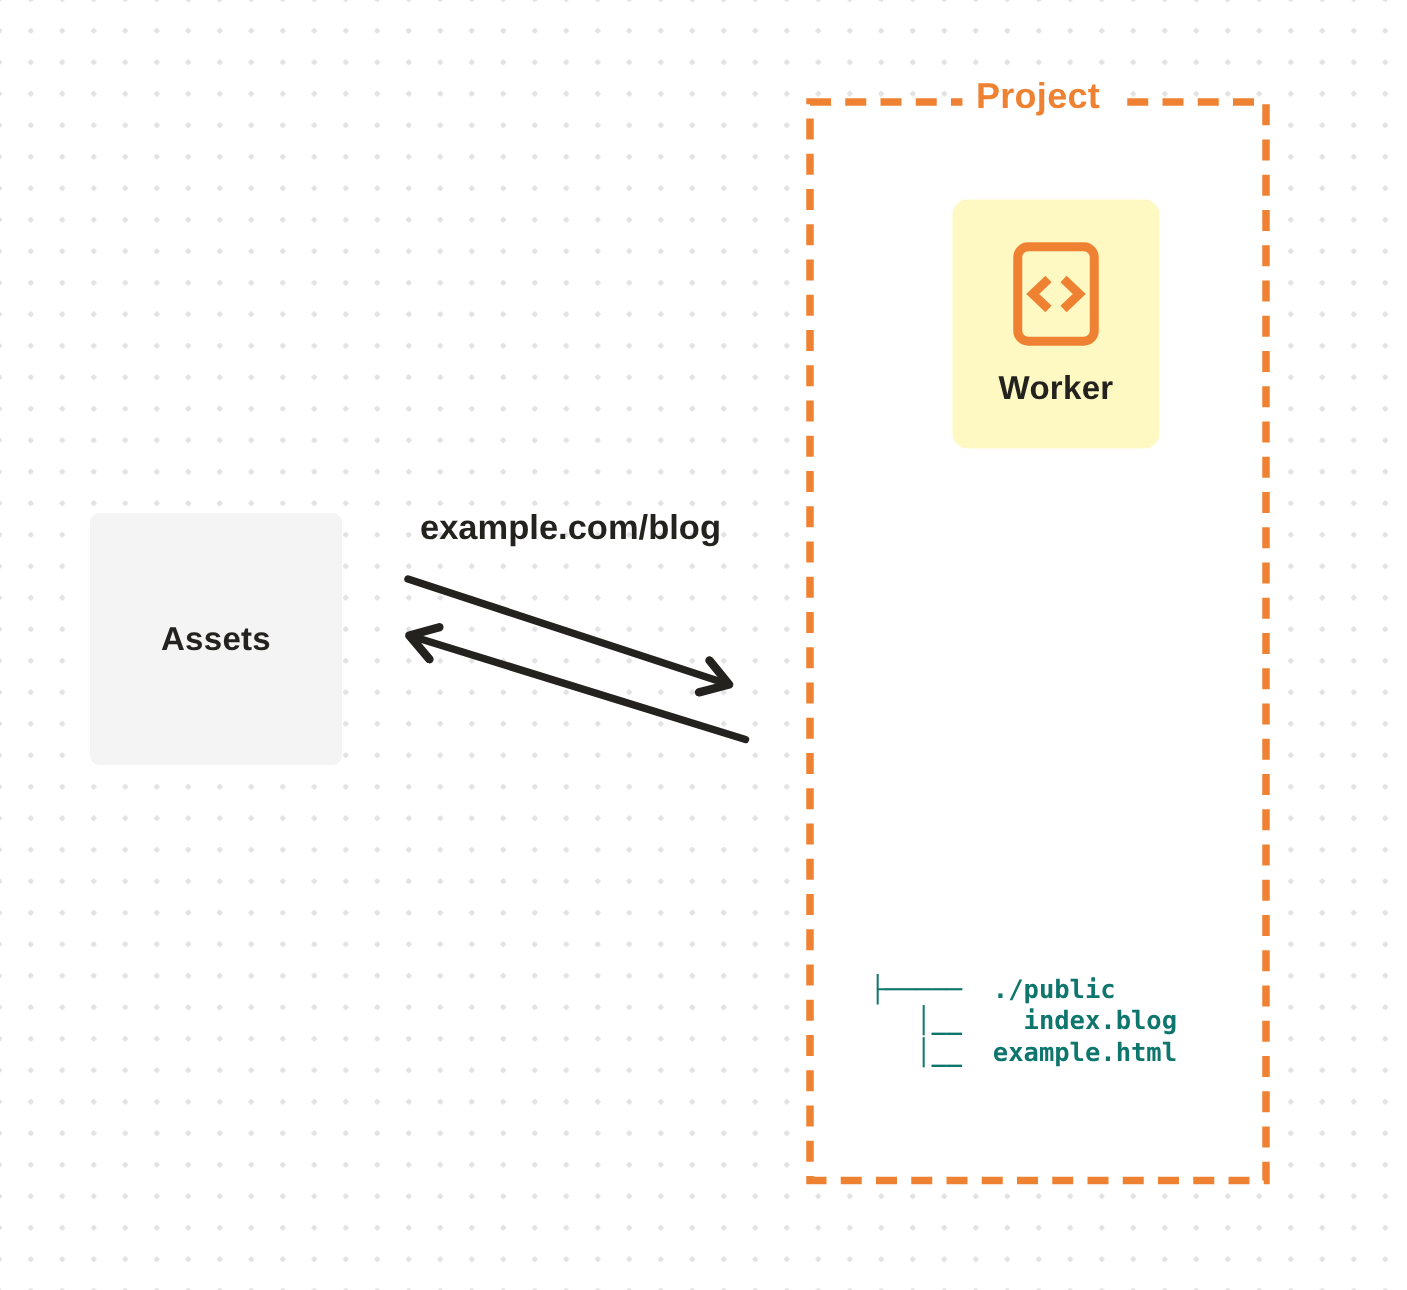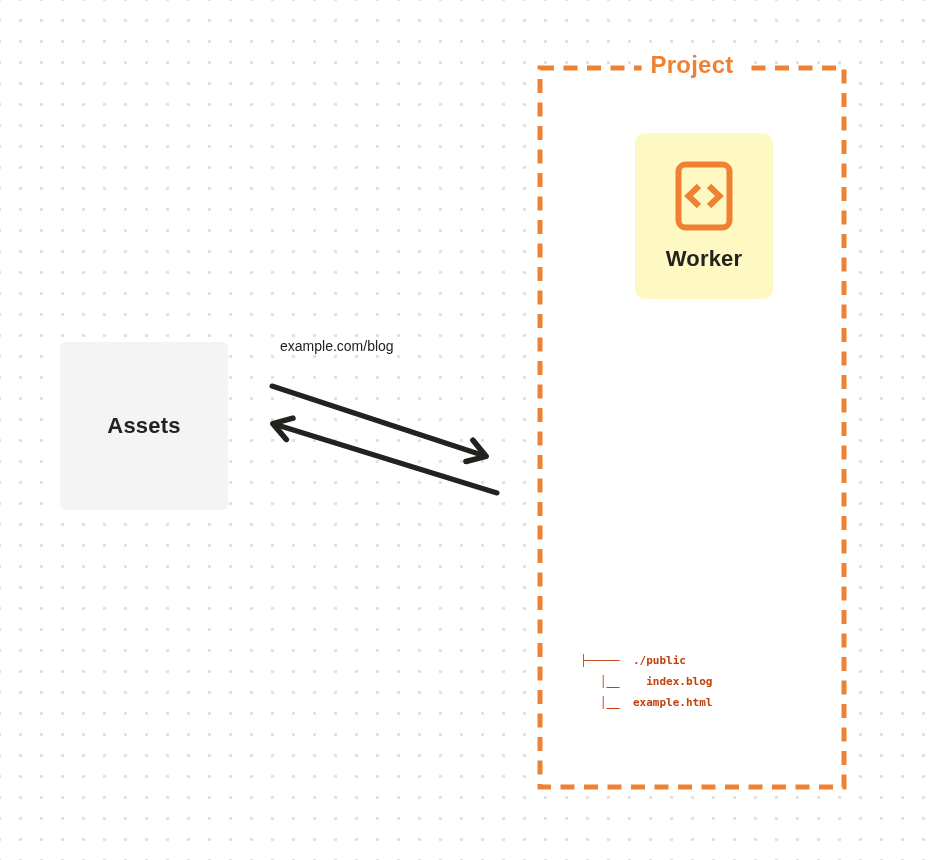--- a/index.html
+++ b/index.html
@@ -36,22 +36,22 @@
   }
   .client-label {
     font-size: 22px;
     font-weight: 700;
     color: #23221e;
     letter-spacing: 0.2px;
   }
   .request-label {
     position: absolute;
     left: 280px; top: 338px;
-    font-size: 14px;
-    font-weight: 400;
+    font-size: 23px;
+    font-weight: 700;
     color: #23221e;
     white-space: nowrap;
   }
   .project {
     position: absolute;
     left: 540px; top: 68px;
     width: 304px; height: 719px;
     background: #ffffff;
     text-decoration: underline;
   }
@@ -90,24 +90,24 @@
   .card-label {
     font-size: 22px;
     font-weight: 700;
     color: #23221e;
     letter-spacing: 0.2px;
   }
   .file-tree {
     position: absolute;
     left: 40px; top: 582px;
     font-family: "DejaVu Sans Mono", "Liberation Mono", monospace;
-    font-size: 11px;
+    font-size: 17px;
     font-weight: 600;
     line-height: 21px;
-    color: #c2410c;
+    color: #0f766e;
   }
   .tree-line { white-space: pre; }
 </style>
 </head>
 <body>
 
 <div class="canvas">
 
   <svg class="arrows-svg" viewBox="0 0 938 860" xmlns="http://www.w3.org/2000/svg">
     <defs>

